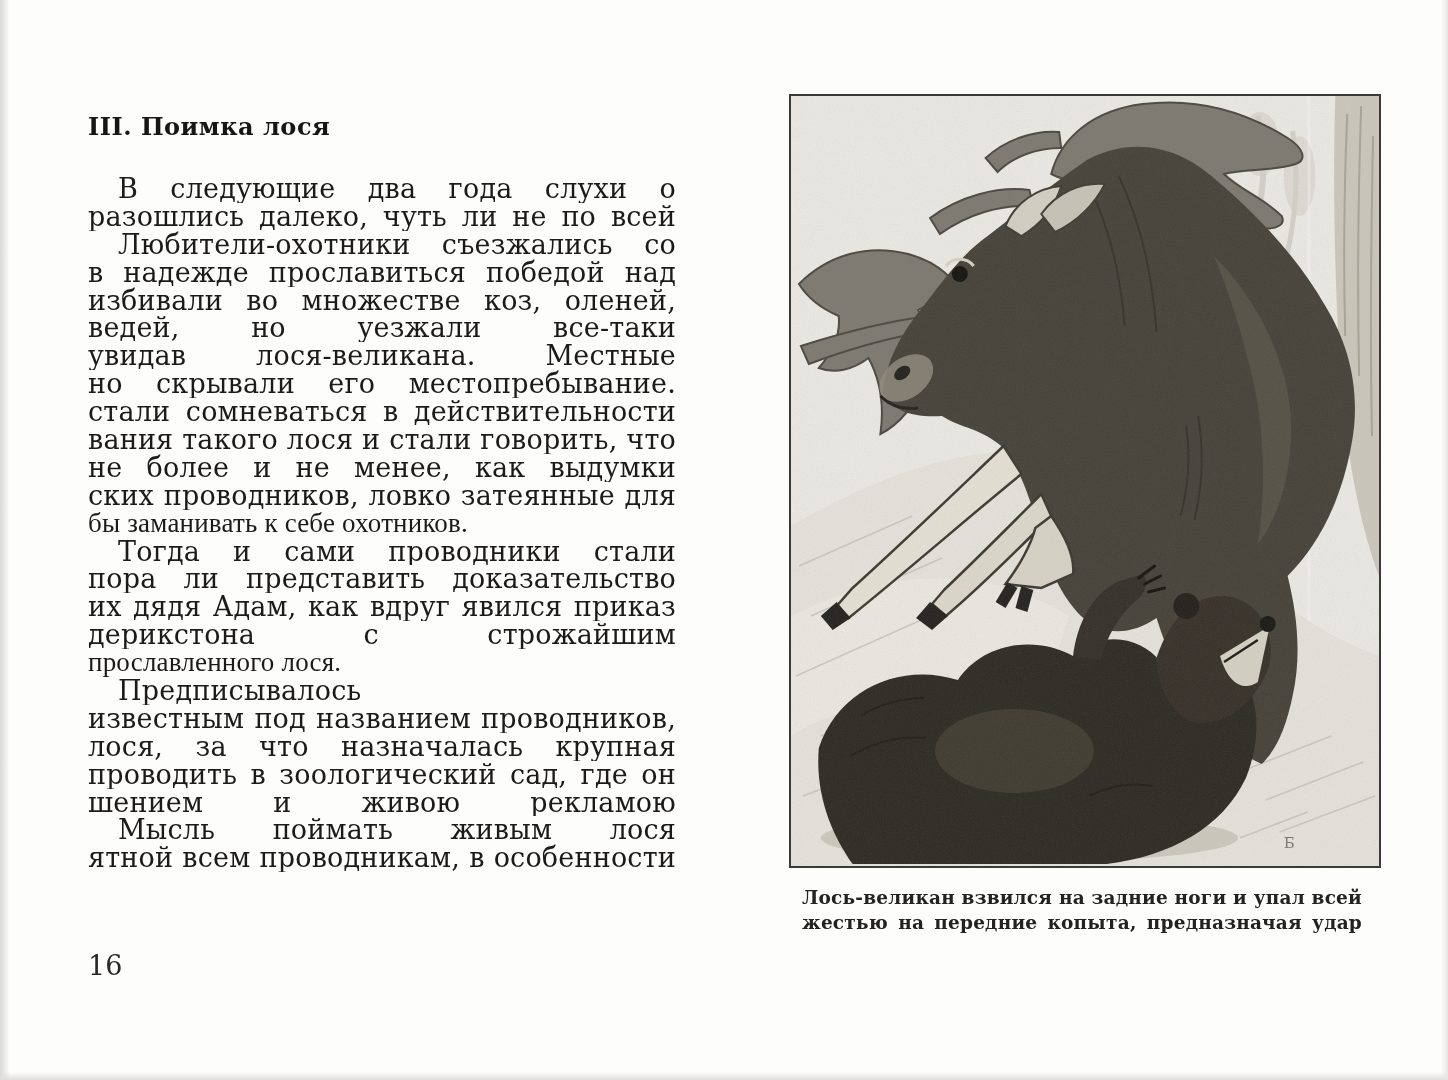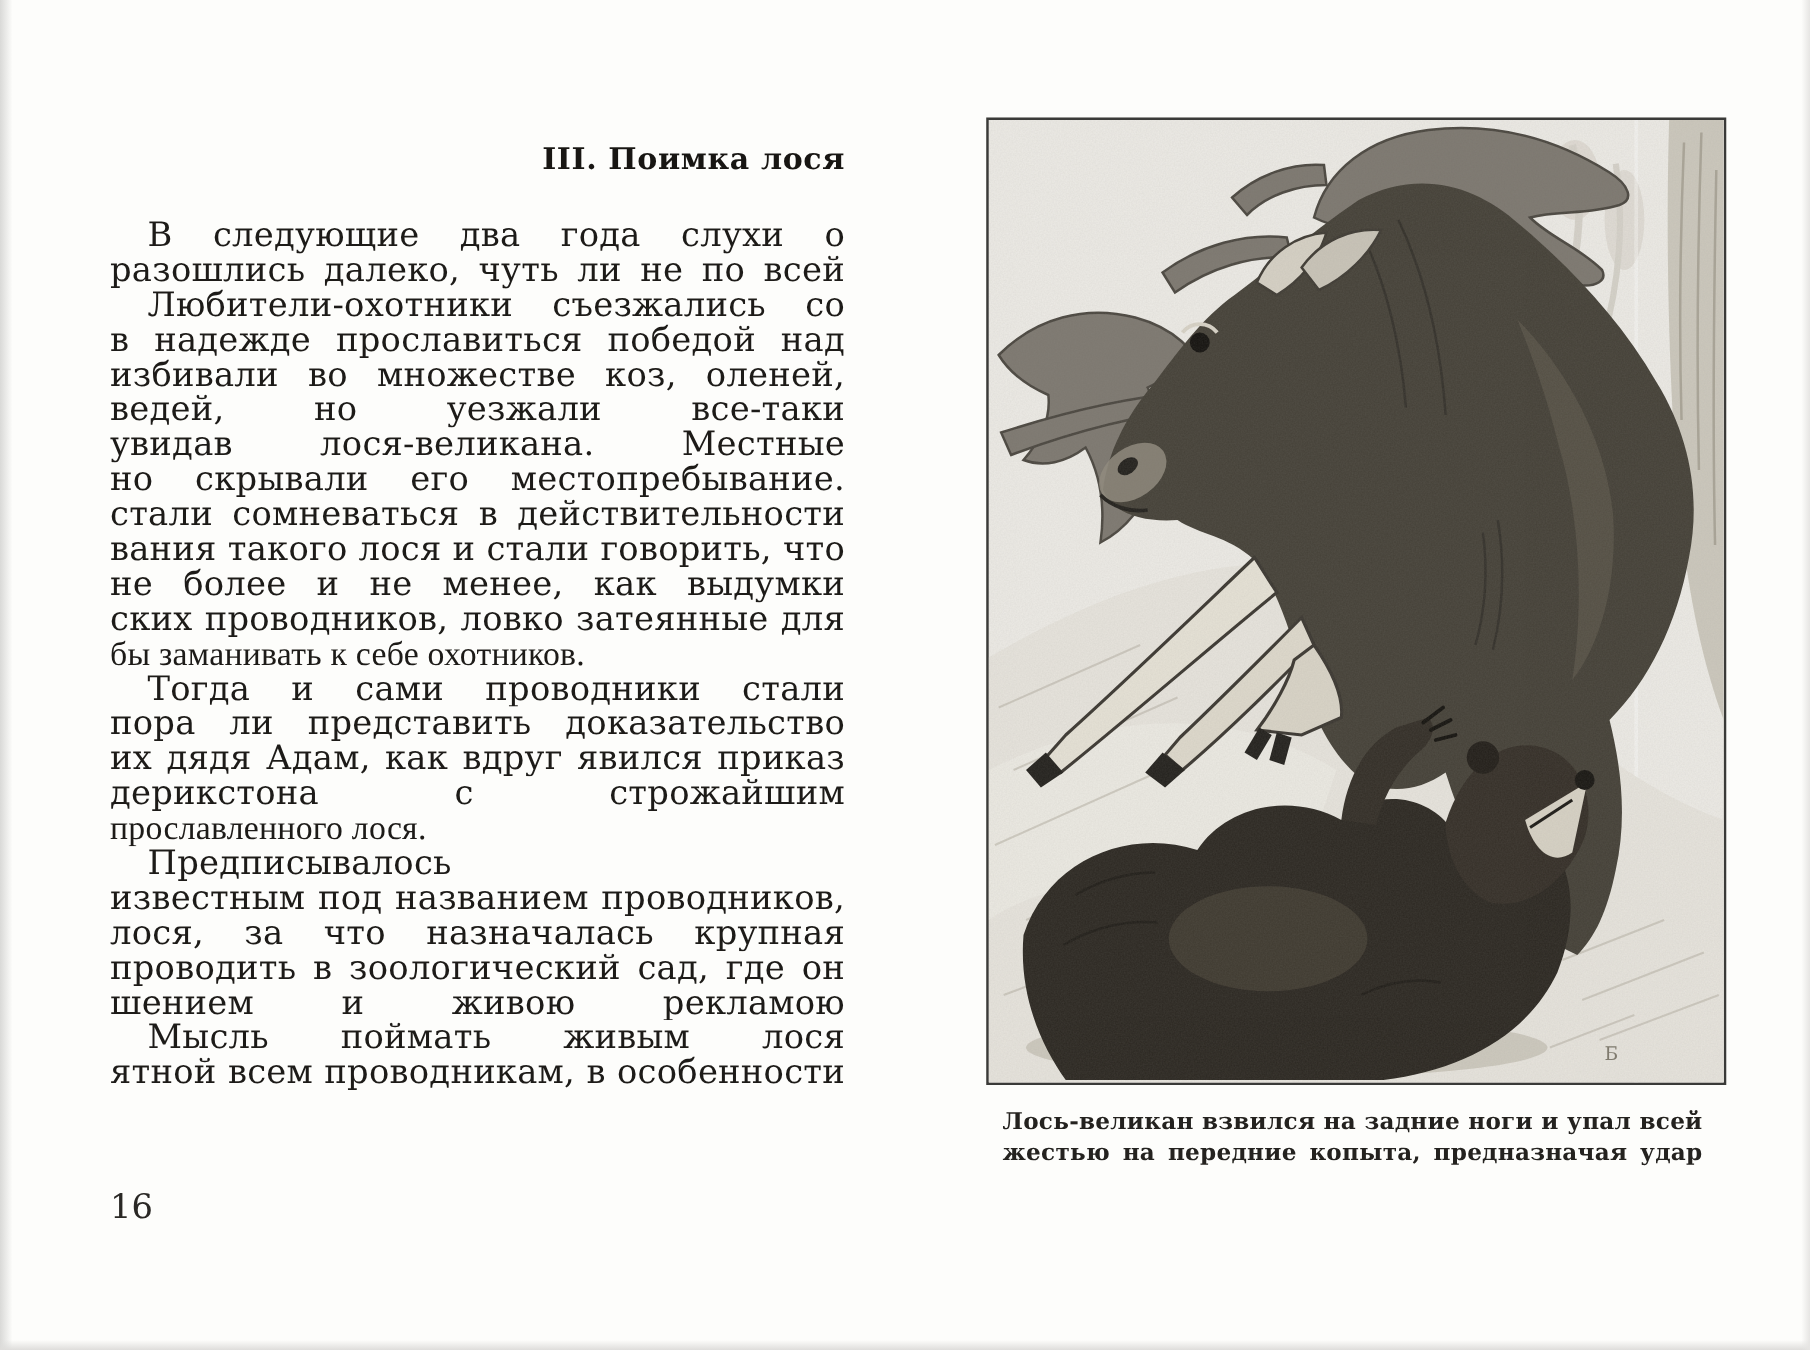--- a/index.html
+++ b/index.html
@@ -13,21 +13,21 @@
   .edge-left{position:absolute;left:0;top:0;width:10px;height:1080px;
     background:linear-gradient(to right,#d9d9d7,rgba(255,255,255,0));}
   .edge-bottom{position:absolute;left:0;bottom:0;width:1448px;height:8px;
     background:linear-gradient(to top,#dedddb,rgba(255,255,255,0));}
   .edge-right{position:absolute;right:0;top:0;width:7px;height:1080px;
     background:linear-gradient(to left,#e6e5e3,rgba(255,255,255,0));}
 
   
   .left-page{position:absolute;left:88px;top:112px;width:588px;}
   .heading{
-    text-align:right;font-weight:bold;font-size:24px;line-height:30px;
+    text-align:left;font-weight:bold;font-size:24px;line-height:30px;
     letter-spacing:0.5px;margin:0 0 33px 0;color:#181613;
   }
   .text-block{width:588px;}
   .line{
     height:27.9px;line-height:27.9px;font-size:27px;overflow:hidden;
     text-align:justify;letter-spacing:0.2px;color:#1d1b18;
   }
   .line::after{content:"";display:inline-block;width:100%;height:0;}
   .line.indent{text-indent:30px;}
   .line.last{text-align:left;font-family:Liberation Serif, serif;}

